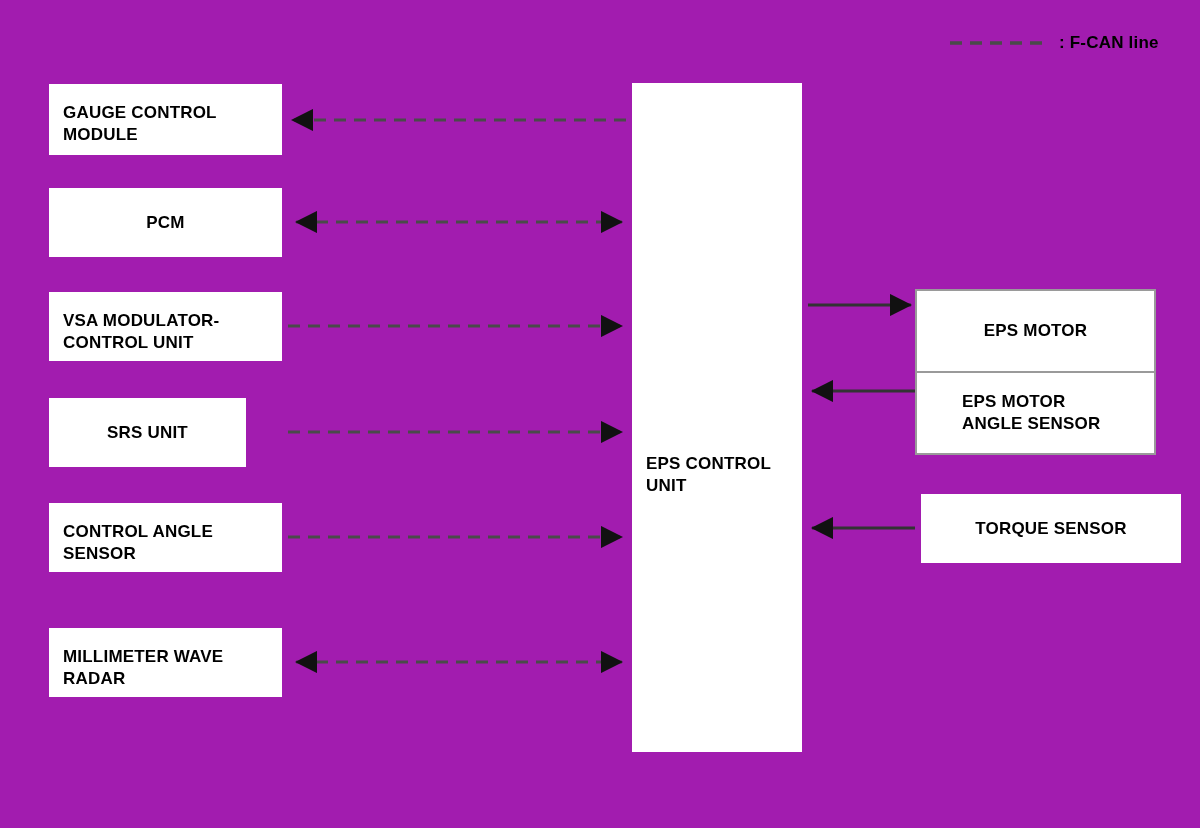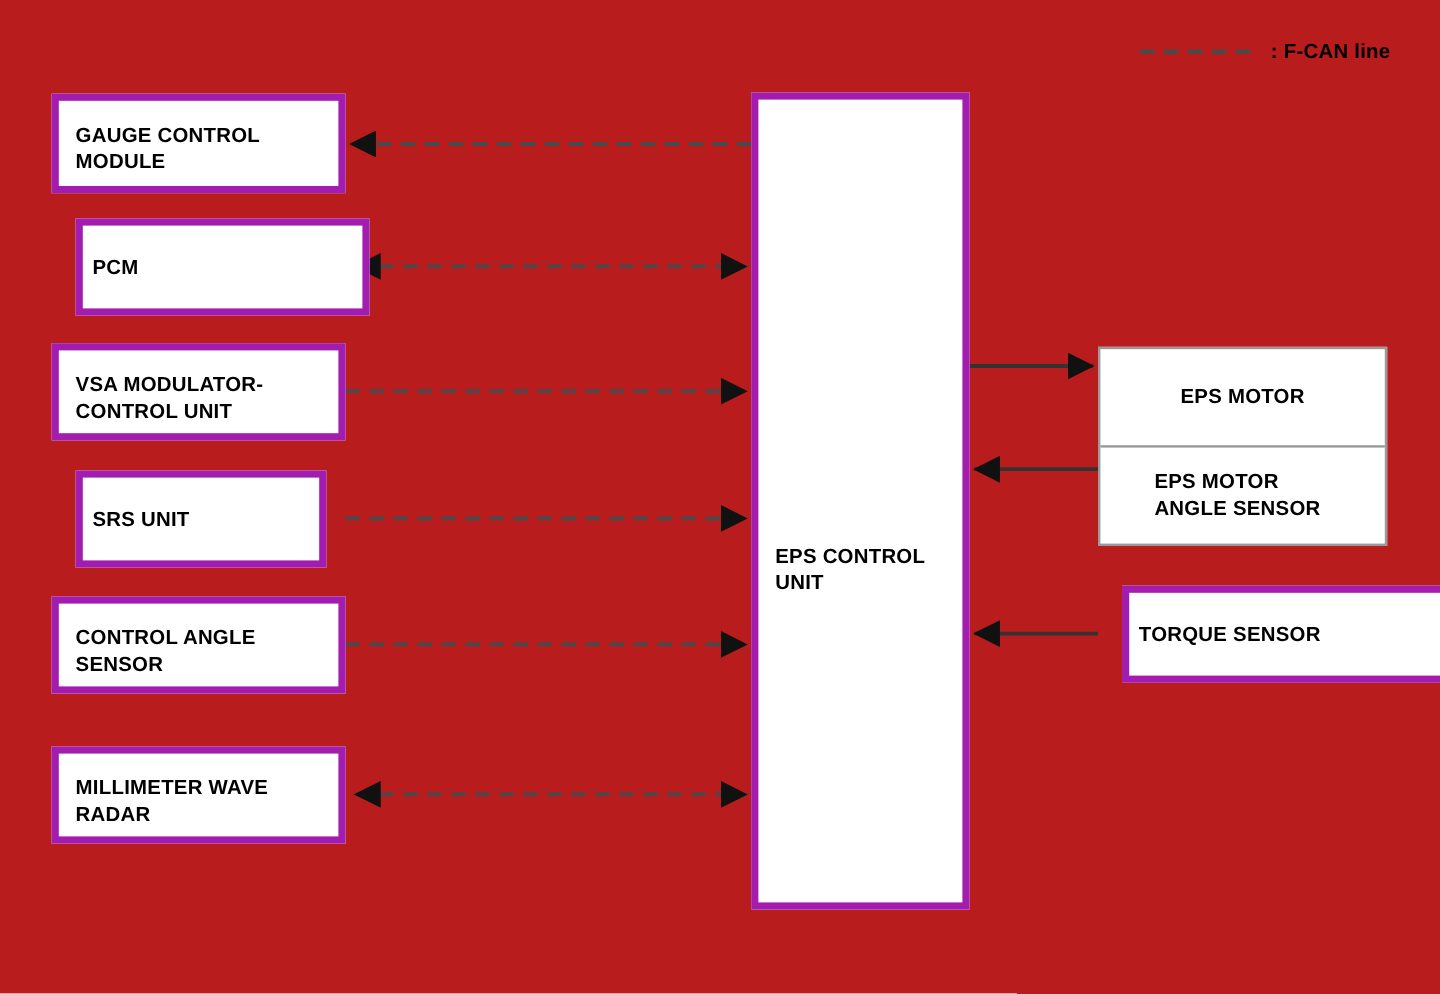--- a/index.html
+++ b/index.html
@@ -4,43 +4,43 @@
 <style>
   html, body {
     margin: 0;
     padding: 0;
     background: #ffffff;
   }
   #canvas {
     position: relative;
     width: 1200px;
     height: 828px;
-    background: #b91c1c;
+    background: #a21caf;
     font-family: "Liberation Sans", sans-serif;
     overflow: hidden;
   }
   .box {
     position: absolute;
     box-sizing: border-box;
     border: 6px solid #a21caf;
     background: #ffffff;
     color: #000000;
     font-size: 17px;
     font-weight: bold;
     line-height: 1.28;
     letter-spacing: 0.2px;
     display: flex;
     align-items: center;
     padding: 0 14px;
     white-space: pre-line;
   }
   .box.center-text {
+    justify-content: center;
     text-align: center;
     padding: 0 8px;
-    margin-left: 20px;
   }
   .box.left-text {
     justify-content: flex-start;
     text-align: left;
   }
   .box.top-text {
     align-items: flex-start;
     padding-top: 18px;
   }
   .stack {

